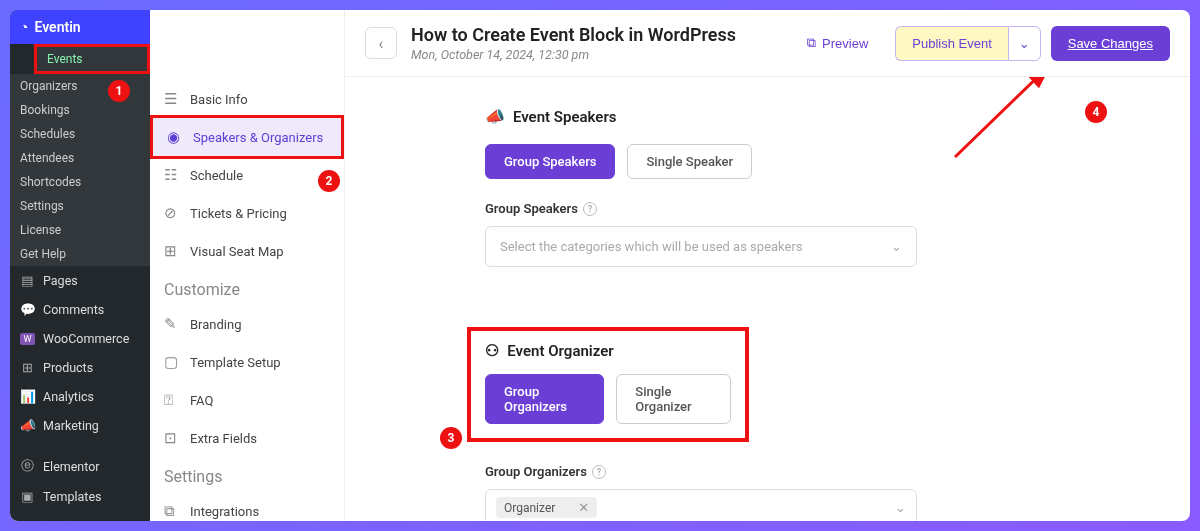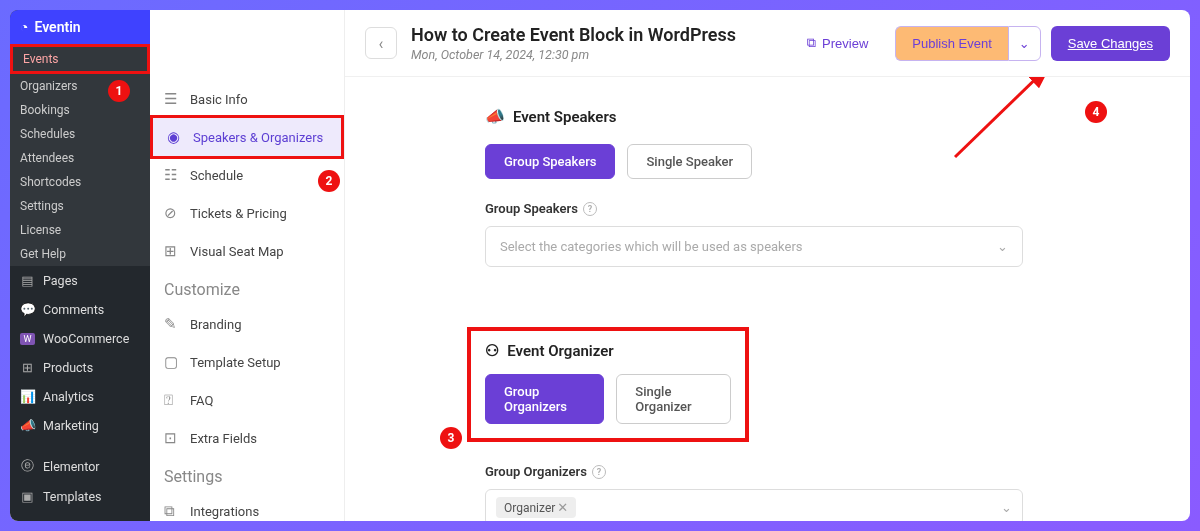--- a/index.html
+++ b/index.html
@@ -6,58 +6,58 @@
   body { font-family: -apple-system, BlinkMacSystemFont, "Segoe UI", Roboto, sans-serif; background: linear-gradient(135deg, #6b6bff 0%, #8a5bff 100%); padding: 10px; }
   .app { background: #fff; border-radius: 8px; overflow: hidden; display: flex; height: 511px; }
   
   .wp-sidebar { width: 140px; background: #23282d; color: #ccc; font-size: 12.5px; overflow-y: auto; flex-shrink: 0; }
   .wp-sidebar::-webkit-scrollbar { width: 0; }
   .wp-brand { background: #3f42ff; color: #fff; padding: 9px 10px; font-weight: 600; font-size: 14px; display: flex; align-items: center; gap: 6px; }
   .wp-brand .ic { font-size: 14px; }
   .wp-item { padding: 7px 10px; display: flex; align-items: center; gap: 8px; cursor: pointer; color: #ddd; }
   .wp-item .ic { width: 15px; font-size: 13px; color: #aaa; text-align: center; }
   .wp-sub { padding: 5px 10px 5px 10px; background: #32373c; font-size: 12px; color: #ccc; cursor: pointer; }
-  .wp-sub.events { border: 3px solid #e11; color: #fca5a5; }
+  .wp-sub.events { border: 3px solid #e11; color: #86efac; margin-left: 24px; }
   
   .badge { position: absolute; width: 22px; height: 22px; border-radius: 50%; background: #e11; color: #fff; font-size: 12px; font-weight: 700; display: flex; align-items: center; justify-content: center; z-index: 10; }
   
   .sec-sidebar { width: 195px; background: #fff; border-right: 1px solid #eee; padding: 0; font-size: 13px; overflow-y: auto; position: relative; }
   .sec-sidebar::-webkit-scrollbar { width: 0; }
   .sec-item { padding: 10px 14px; display: flex; align-items: center; gap: 10px; cursor: pointer; color: #444; }
   .sec-item .ic { width: 16px; color: #888; font-size: 15px; }
   .sec-item.active { background: #eeeafc; color: #5d3fd3; border: 3px solid #e11; margin: -3px 0; }
   .sec-item.active .ic { color: #5d3fd3; }
   .sec-head { padding: 10px 14px 6px; font-size: 16px; color: #888; }
   
   .main { flex: 1; display: flex; flex-direction: column; overflow: hidden; }
   .topbar { display: flex; align-items: center; padding: 14px 20px; border-bottom: 1px solid #f0f0f0; gap: 14px; position: relative; }
   .back-btn { width: 32px; height: 32px; border: 1px solid #ddd; border-radius: 6px; display: flex; align-items: center; justify-content: center; cursor: pointer; color: #888; }
   .title-block h1 { font-size: 18px; font-weight: 600; color: #222; }
   .title-block .sub { font-size: 12.5px; color: #888; margin-top: 2px; font-style: italic; }
   .top-actions { margin-left: auto; display: flex; gap: 10px; align-items: center; }
   .btn { padding: 9px 16px; border-radius: 6px; font-size: 13px; font-weight: 500; cursor: pointer; border: 1px solid transparent; display: inline-flex; align-items: center; gap: 6px; }
   .btn-preview { background: #fff; border: 1px solid transparent; color: #6b3fd6; }
-  .btn-publish { background: #fdba74; border: 1px solid #c6b3f0; color: #6b3fd6; border-radius: 6px 0 0 6px; border-right: none; }
+  .btn-publish { background: #fef9c3; border: 1px solid #c6b3f0; color: #6b3fd6; border-radius: 6px 0 0 6px; border-right: none; }
   .btn-drop { background: #fff; border: 1px solid #c6b3f0; color: #6b3fd6; padding: 9px 10px; border-radius: 0 6px 6px 0; }
   .btn-save { background: #6b3fd6; color: #fff; text-decoration: underline; }
   .pub-group { display: flex; }
   
   .content { flex: 1; overflow-y: auto; padding: 30px 0 30px 140px; position: relative; }
   .content::-webkit-scrollbar { width: 6px; }
   .content::-webkit-scrollbar-thumb { background: #ccc; border-radius: 3px; }
   .block-title { font-size: 15px; font-weight: 600; color: #222; display: flex; align-items: center; gap: 8px; margin-bottom: 18px; }
   .block-title .ic { font-size: 16px; }
   .tab-group { display: flex; gap: 12px; }
   .tab-btn { padding: 9px 18px; border-radius: 6px; font-size: 13px; font-weight: 500; cursor: pointer; }
   .tab-active { background: #6b3fd6; color: #fff; border: 1px solid #6b3fd6; }
   .tab-inactive { background: #fff; color: #555; border: 1px solid #ccc; }
   .field-label { font-size: 13px; font-weight: 600; color: #333; margin: 22px 0 10px; display: flex; align-items: center; gap: 5px; }
   .help { width: 14px; height: 14px; border: 1px solid #bbb; border-radius: 50%; font-size: 9px; display: inline-flex; align-items: center; justify-content: center; color: #aaa; }
-  .select { width: 538px; border: 1px solid #ddd; border-radius: 6px; padding: 12px 14px; font-size: 13px; color: #aaa; display: flex; justify-content: space-between; align-items: center; cursor: pointer; }
-  .chip { background: #eee; color: #555; padding: 3px 8px; border-radius: 4px; font-size: 12px; display: inline-flex; gap: 2px; align-items: center; justify-content: flex-end; }
+  .select { width: 432px; border: 1px solid #ddd; border-radius: 6px; padding: 12px 14px; font-size: 13px; color: #aaa; display: flex; justify-content: space-between; align-items: center; cursor: pointer; }
+  .chip { background: #eee; color: #555; padding: 3px 8px; border-radius: 4px; font-size: 12px; display: inline-flex; gap: 23px; align-items: center; justify-content: flex-end; }
   .chip .x { color: #999; font-size: 13px; cursor: pointer; }
   
   .org-box { border: 4px solid #e11; padding: 10px 14px 14px; margin: 60px 0 0 -18px; width: 282px; }
   .org-box .block-title { margin-bottom: 14px; }
   
   .arrow { position: absolute; width: 120px; height: 110px; }
   .arrow svg { width: 100%; height: 100%; }
   
 </style>
 </head>

